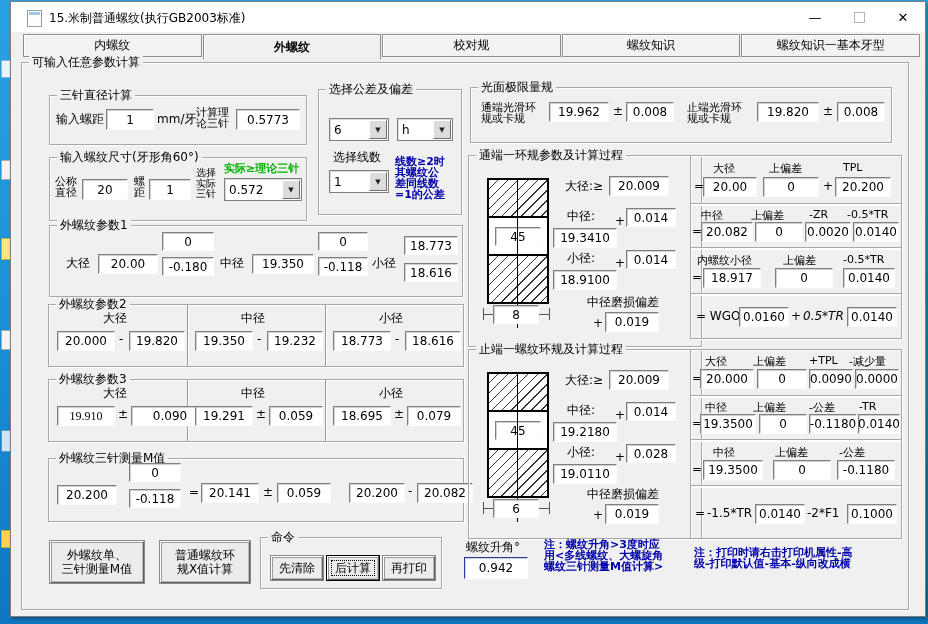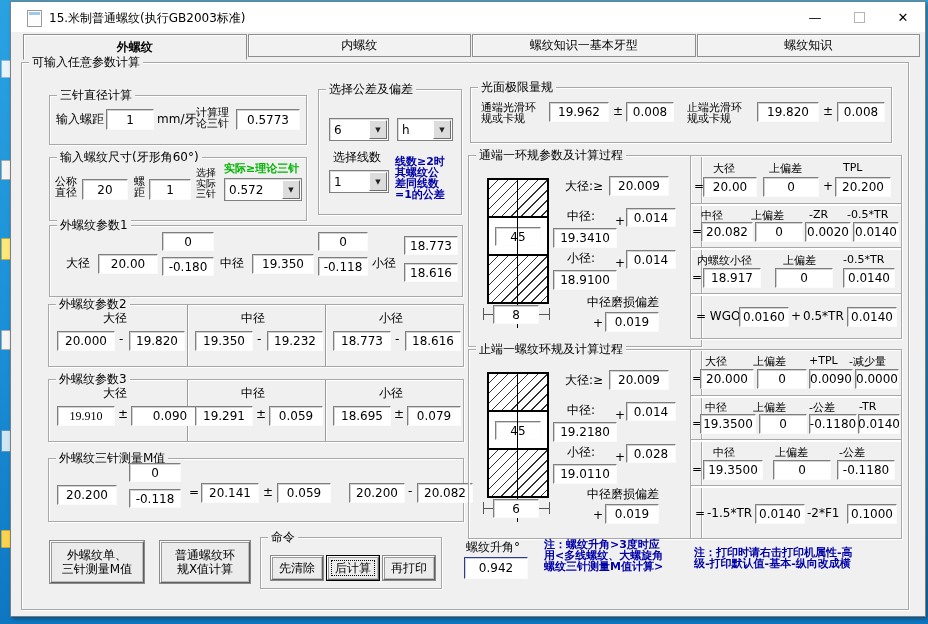--- a/index.html
+++ b/index.html
@@ -72,31 +72,34 @@
       </div>
     <div class="capbtn" style="right:44px;">
         <span class="maxglyph"></span>
       </div>
     <div class="capbtn" style="right:0;">
         <span>✕</span>
       </div>
   </div>
 
   <div class="tabs">
+    <div class="tab">
+        <span>内螺纹</span>
+      </div>
     <div class="tab active">
         <span>外螺纹</span>
       </div>
     <div class="tab">
-        <span>内螺纹</span>
+        <span>校对规</span>
+      </div>
+    <div class="tab">
+        <span>螺纹知识</span>
       </div>
     <div class="tab">
         <span>螺纹知识一基本牙型</span>
-      </div>
-    <div class="tab">
-        <span>螺纹知识</span>
       </div>
   </div>
 
   <div class="g" style="left:10px;top:60px;width:886px;height:546px;">
     <div class="cap">可输入任意参数计算</div>
 
     <div class="g" style="left:27px;top:32px;width:256px;height:48px;">
       <div class="cap">三针直径计算</div>
       <div class="lb" style="left:6px;top:17px;">输入螺距</div>
       <div class="tb" style="left:56px;top:13px;width:46px;height:19px;">1</div>
@@ -291,21 +294,21 @@
       <div class="hd" style="left:152px;top:5px;">-0.5*TR</div>
       <div class="sym" style="left:1px;top:22px;">=</div>
       <div class="tb" style="left:12px;top:20px;width:56px;height:18px;">18.917</div>
       <div class="tb" style="left:84px;top:20px;width:56px;height:18px;">0</div>
       <div class="tb" style="left:152px;top:20px;width:50px;height:18px;">0.0140</div>
     </div>
     <div class="g" style="left:668px;top:230px;width:210px;height:44px;">
       <div class="sym" style="left:5px;top:15px;white-space:nowrap;">= WGO</div>
       <div class="tb" style="left:48px;top:13px;width:48px;height:18px;">0.0160</div>
       <div class="sym" style="left:100px;top:15px;">+</div>
-      <div class="sym" style="left:112px;top:15px;">0.5*TR</div>
+      <div class="sym" style="left:112px;top:15px;font-style:italic;">0.5*TR</div>
       <div class="tb" style="left:156px;top:13px;width:48px;height:18px;">0.0140</div>
     </div>
 
     <div class="g" style="left:446px;top:286px;width:232px;height:188px;">
       <div class="cap">止端一螺纹环规及计算过程</div>
       <div class="diag-rect" style="left:18px;top:22px;width:58px;height:122px;">
         <div class="band hatch" style="height:36px;"></div>
         <div class="band" style="height:36px;">
             <div class="tb" style="left:6px;top:9px;width:44px;height:17px;">45</div>
           </div>

